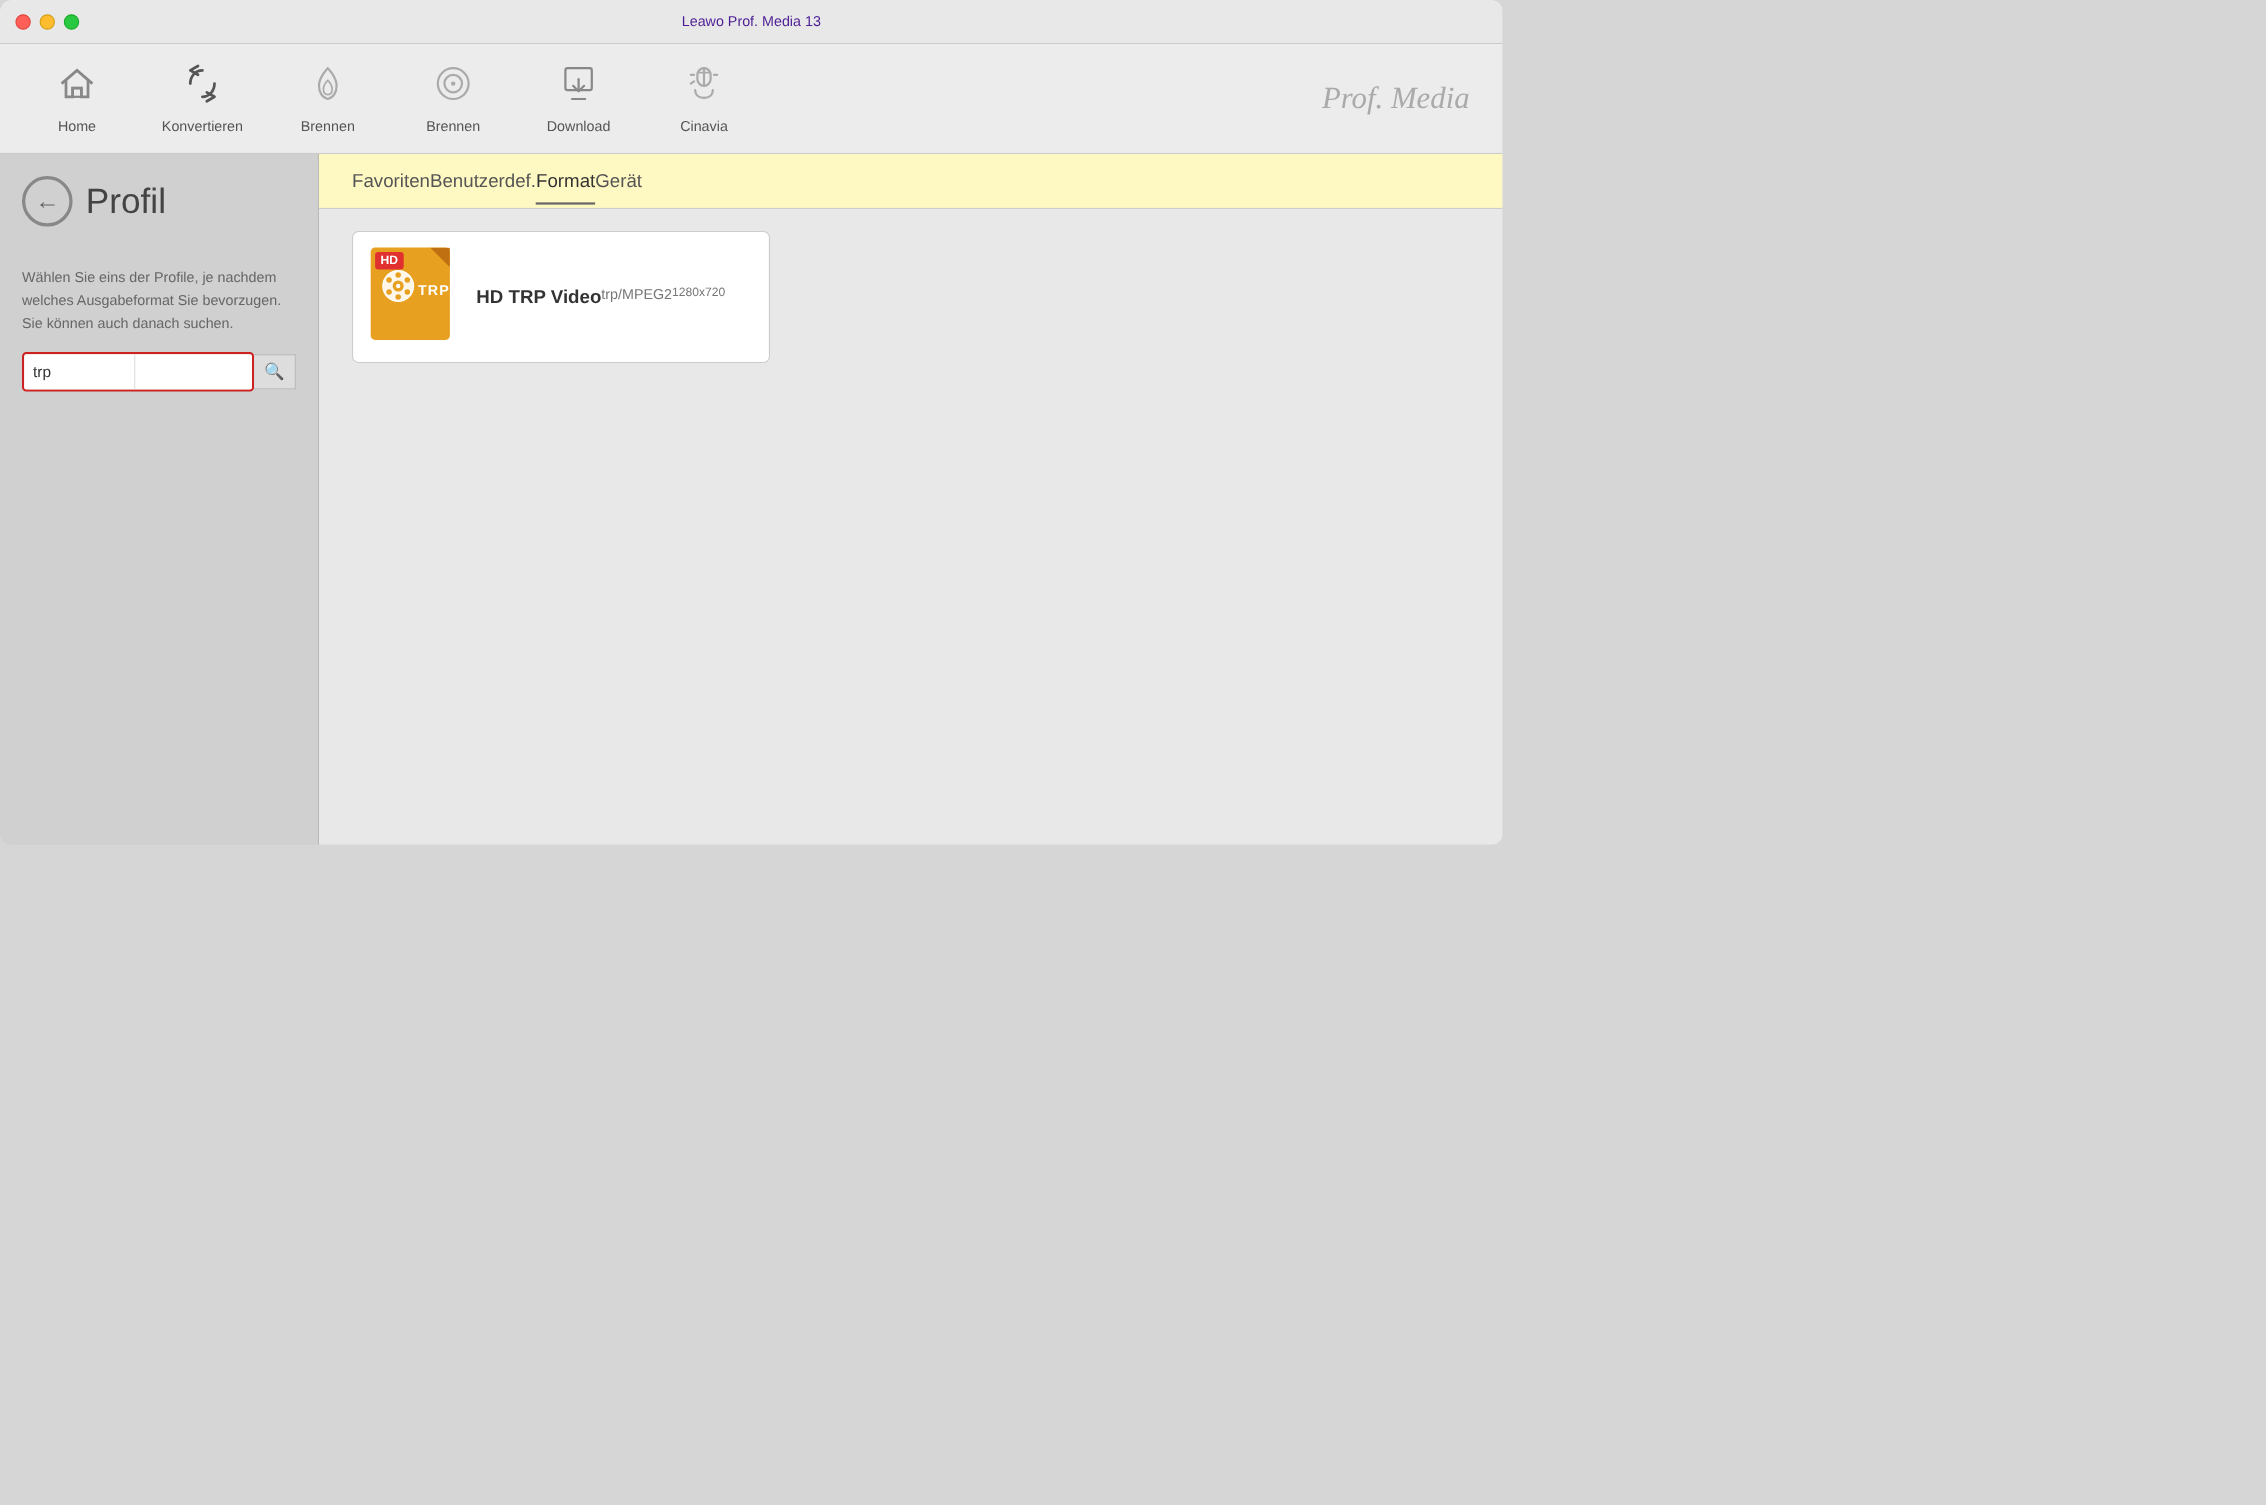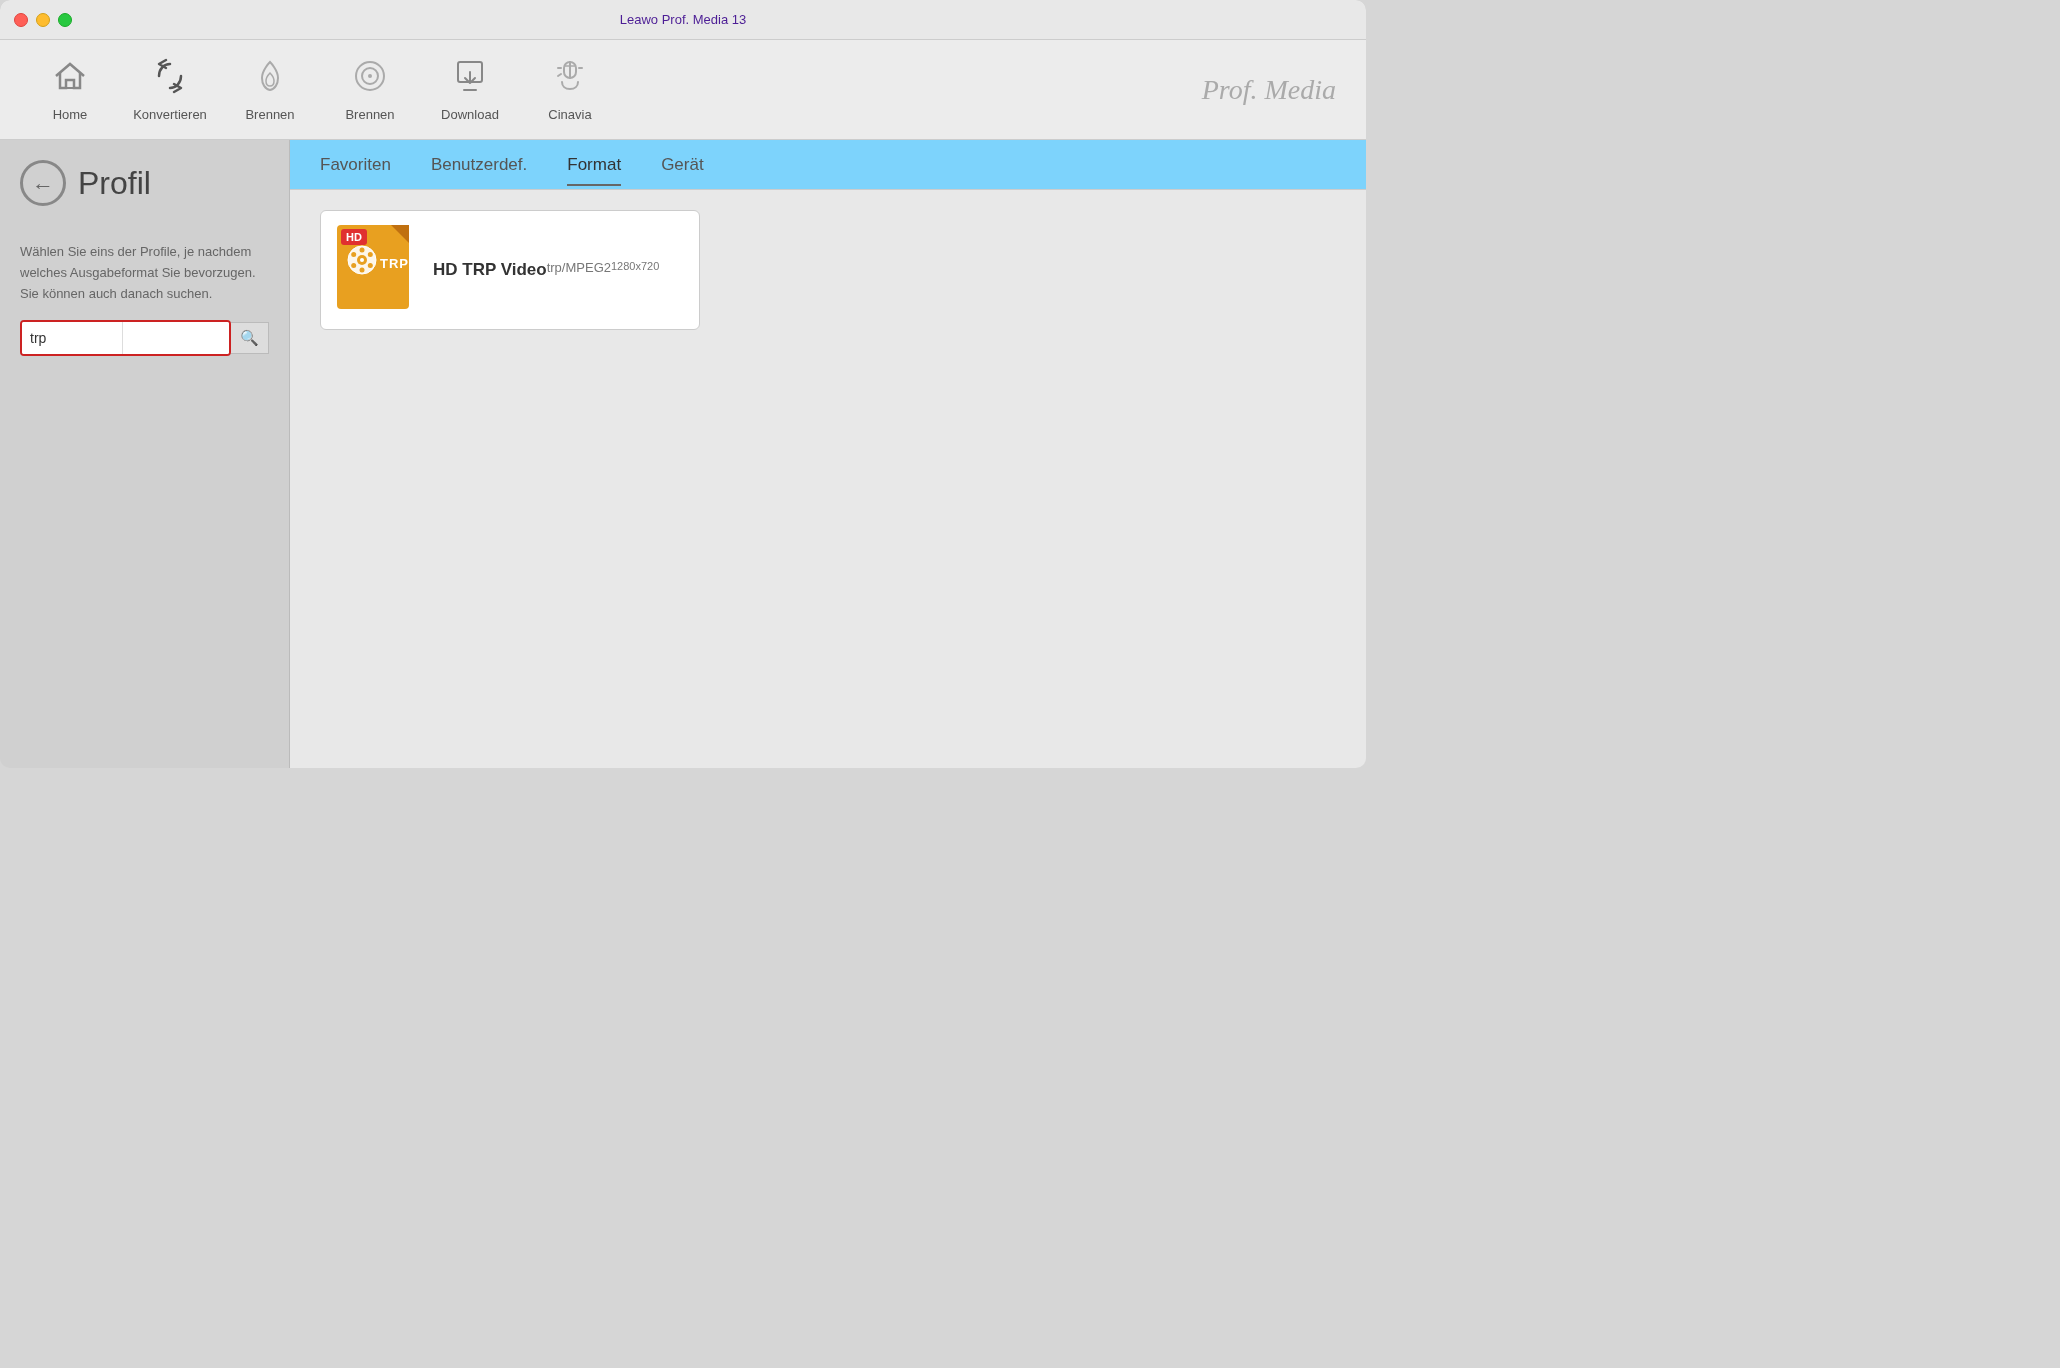--- a/index.html
+++ b/index.html
@@ -56,21 +56,21 @@
       background: #ececec;
       display: flex;
       align-items: center;
       padding: 0 20px;
       border-bottom: 1px solid #ccc;
       position: relative;
     }
 
     .toolbar-items {
       display: flex;
-      gap: 0;
+      gap: 14px;
       align-items: center;
       text-align: center;
     }
 
     .toolbar-item {
       display: flex;
       flex-direction: column;
       align-items: center;
       justify-content: center;
       width: 100px;
@@ -211,24 +211,23 @@
       background: #e8e8e8;
       display: flex;
       flex-direction: column;
     }
 
     
     .tabs {
       display: flex;
       padding: 0 30px;
       border-bottom: 1px solid #ccc;
-      background: #7dd3fc;
+      background: #fef9c3;
       height: 50px;
       align-items: center;
-      gap: 40px;
     }
 
     .tab {
       font-size: 17px;
       color: #555;
       cursor: pointer;
       padding: 10px 0;
       position: relative;
     }
 

